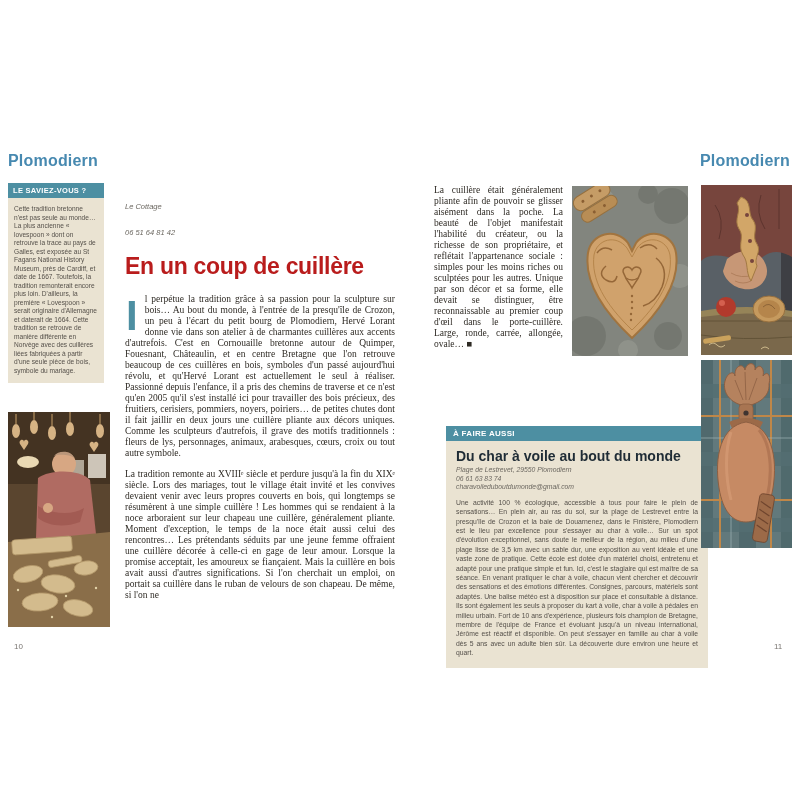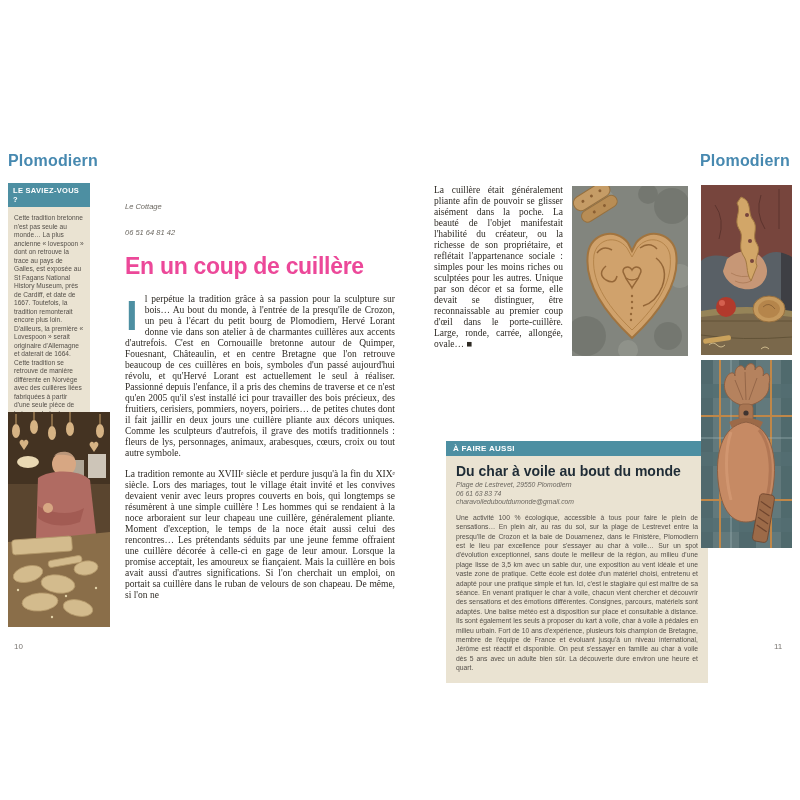--- a/index.html
+++ b/index.html
@@ -14,46 +14,46 @@
 
   .page-header{font-size:16px;font-weight:bold;color:#4789b0;letter-spacing:.2px;text-align:right;}
   #right-page .page-header{position:absolute;top:2px;right:2px;}
   #left-page .page-header{position:absolute;top:2px;left:0;}
 
   .page-number{position:absolute;font-size:8px;color:#7a7672;}
   #left-page .page-number{left:6px;top:492px;}
   #right-page .page-number{left:344px;top:492px;}
 
   
-  .sidebar{position:absolute;left:0;top:33px;width:82px;}
+  .sidebar{position:absolute;left:0;top:33px;width:96px;}
   .teal-bar{background:#4d8fa2;color:#fff;font-weight:bold;font-size:7.5px;
     padding:3px 5px;letter-spacing:.3px;}
   .sidebar-body{background:#eae3d2;color:#55504a;font-size:6.6px;line-height:8.5px;
     padding:7px 6px 8px 6px;text-align:left;}
   .sidebar-photo{position:absolute;left:0;top:262px;display:block;}
 
   
   .article{position:absolute;left:117px;top:36px;width:270px;}
   .author{font-size:10px;font-weight:bold;color:#4789b0;margin:0 0 3px 0;}
   .addr{font-size:7.5px;line-height:9.5px;font-style:italic;color:#6b6760;margin-top:16px;}
-  .article-title{font-size:23px;font-weight:bold;color:#ec4899;letter-spacing:-.3px;
+  .article-title{font-size:23px;font-weight:bold;color:#b91c1c;letter-spacing:-.3px;
     margin:16px 0 0 0;font-family:"Liberation Sans", sans-serif;}
   .body-serif{font-family:"Liberation Serif", serif;font-size:9.5px;line-height:11px;
     text-align:justify;color:#2e2a24;}
   .article .body-serif{margin-top:14px;}
   .body-serif p{margin:0 0 10px 0;}
   .dropcap{float:left;font-size:42px;line-height:40px;font-weight:bold;
     color:#4d8fa2;margin:2px 7px 0 1px;font-family:"Liberation Sans", sans-serif;}
 
   
   .right-col{position:absolute;left:4px;top:35px;width:254px;}
   .heart-photo{float:right;margin:1px 0 6px 9px;display:block;}
 
   
-  .aside-box{position:absolute;left:16px;top:291px;width:262px;}
+  .aside-box{position:absolute;left:16px;top:276px;width:262px;}
   .aside-box .teal-bar{font-size:8px;padding:3px 7px;}
   .aside-inner{background:#eae3d2;padding:7px 10px 10px 10px;min-height:150px;}
   .aside-heading{font-size:14px;font-weight:bold;color:#1f2c36;margin:0 0 2px 0;}
   .aside-contact{font-size:6.8px;line-height:8.6px;font-style:italic;color:#6b6760;}
   .aside-text{font-size:6.8px;line-height:9.4px;color:#55504a;margin-top:6px;text-align:justify;}
 
   .photo-col-a{position:absolute;left:271px;top:35px;display:block;}
   .photo-col-b{position:absolute;left:271px;top:210px;display:block;}
 </style>
 </head>

